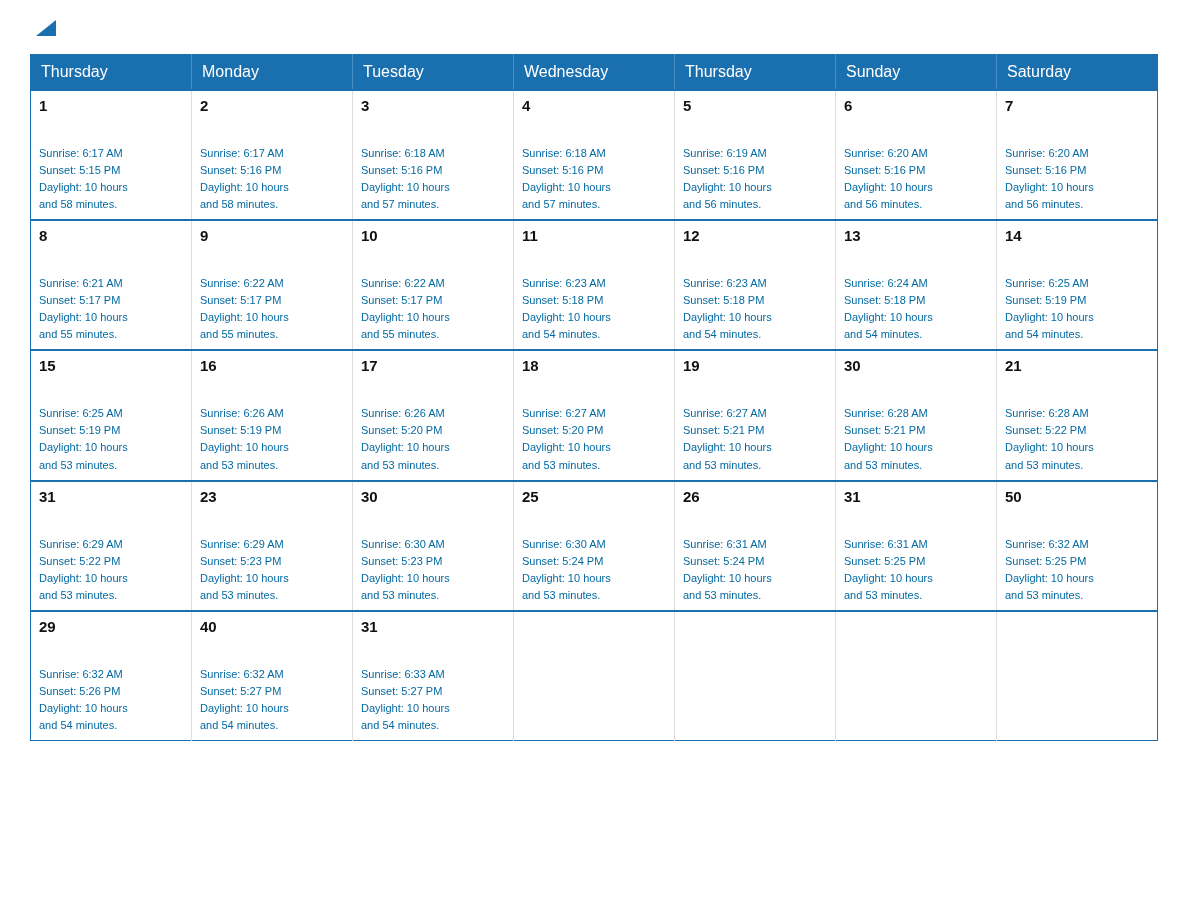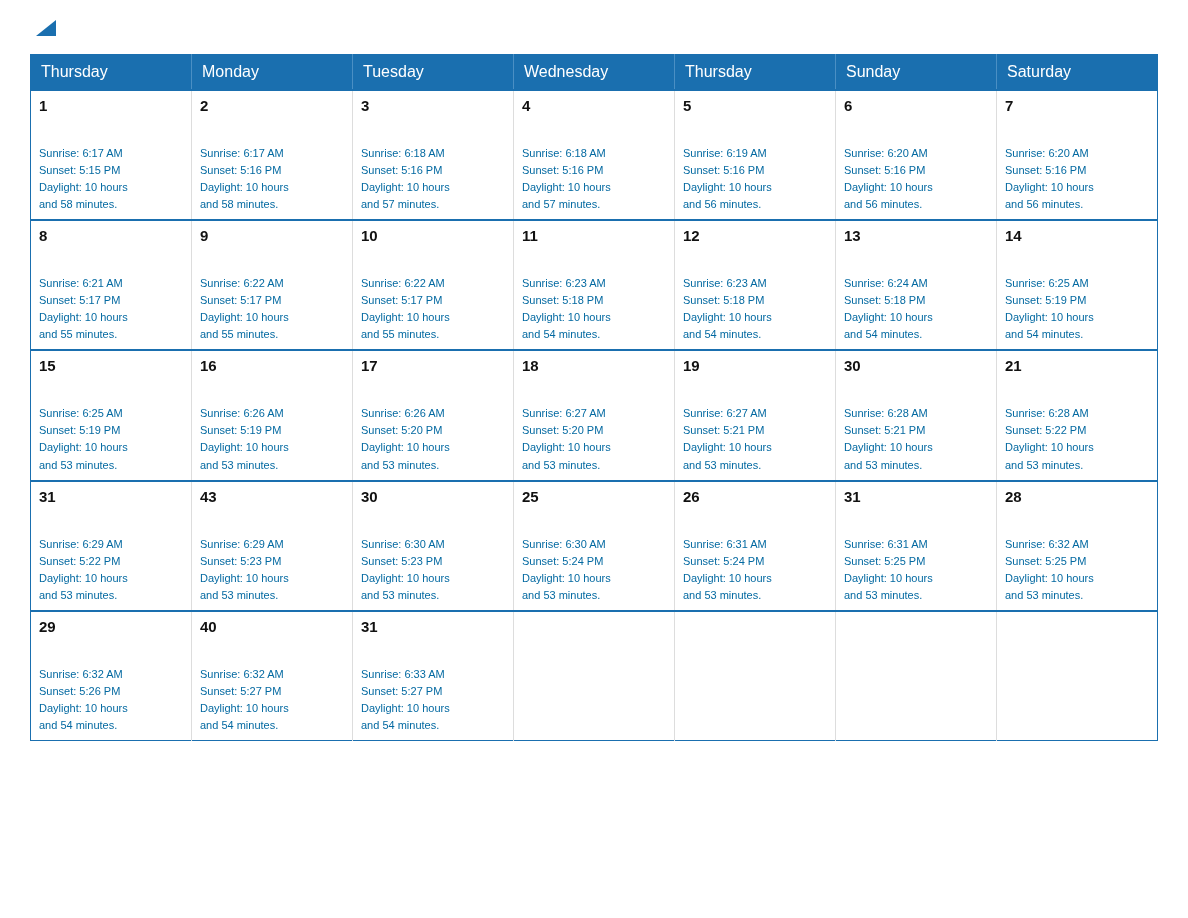--- a/index.html
+++ b/index.html
@@ -325,21 +325,21 @@
         <td>
         <span class="day-number">31</span>
         <div class="day-info">
           Sunrise: 6:29 AM<br>
           Sunset: 5:22 PM<br>
           Daylight: 10 hours<br>
           and 53 minutes.
         </div>
       </td>
         <td>
-        <span class="day-number">43</span>
+        <span class="day-number">23</span>
         <div class="day-info">
           Sunrise: 6:29 AM<br>
           Sunset: 5:23 PM<br>
           Daylight: 10 hours<br>
           and 53 minutes.
         </div>
       </td>
         <td>
         <span class="day-number">30</span>
         <div class="day-info">
@@ -370,21 +370,21 @@
         <td>
         <span class="day-number">31</span>
         <div class="day-info">
           Sunrise: 6:31 AM<br>
           Sunset: 5:25 PM<br>
           Daylight: 10 hours<br>
           and 53 minutes.
         </div>
       </td>
         <td>
-        <span class="day-number">28</span>
+        <span class="day-number">50</span>
         <div class="day-info">
           Sunrise: 6:32 AM<br>
           Sunset: 5:25 PM<br>
           Daylight: 10 hours<br>
           and 53 minutes.
         </div>
       </td>
       </tr>
       <tr>
         <td>

